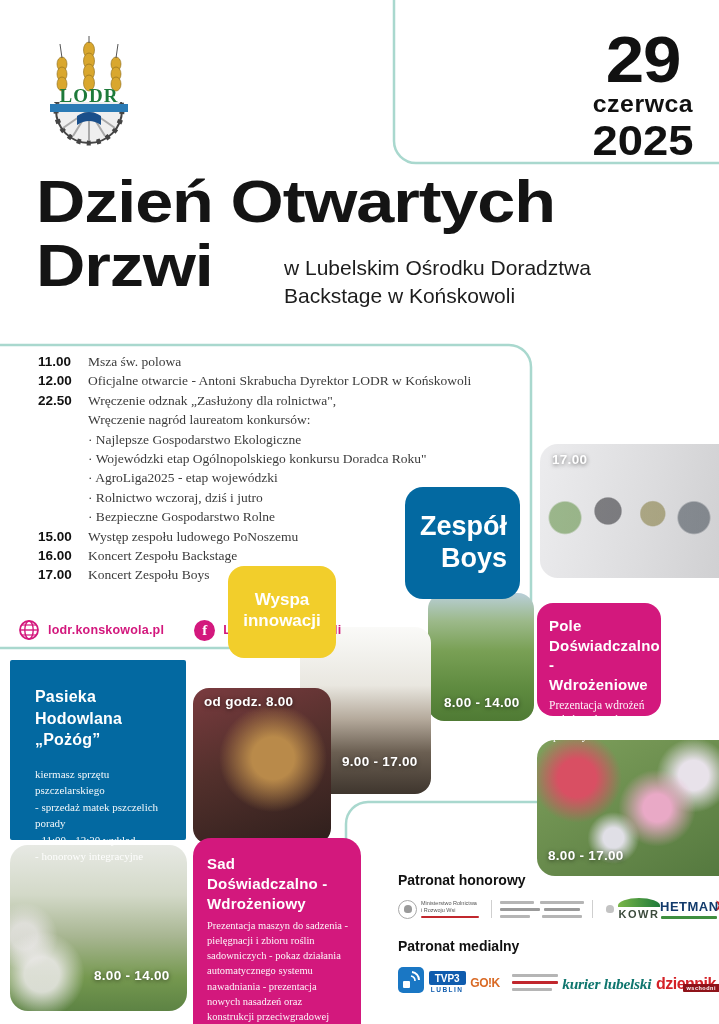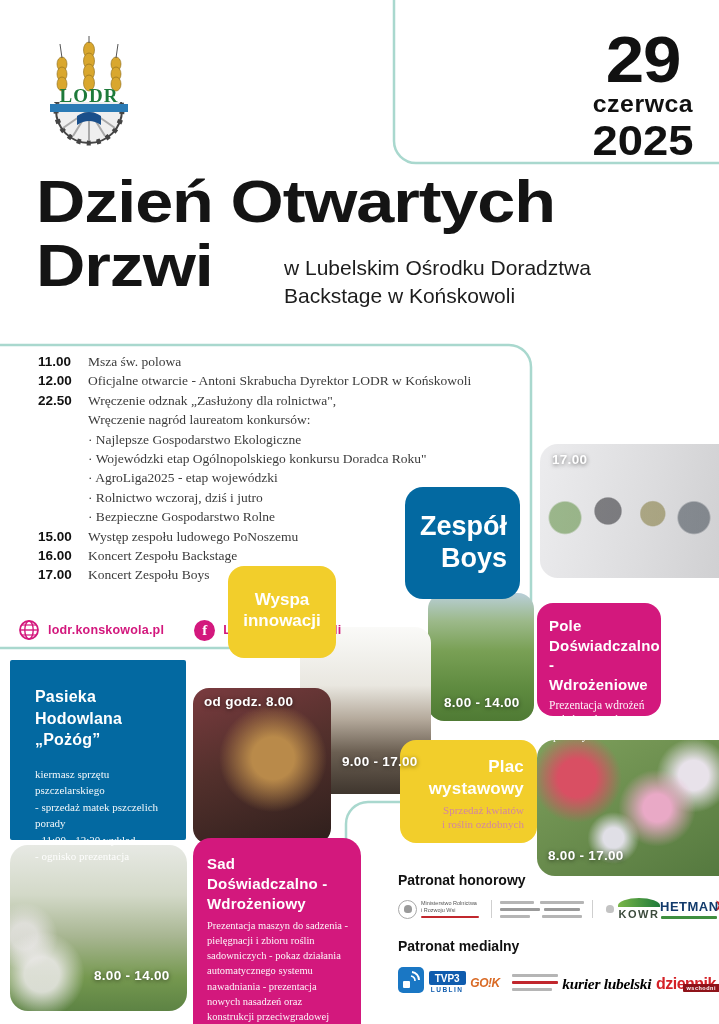--- a/index.html
+++ b/index.html
@@ -97,24 +97,24 @@
   .kowr-wave{width:42px;height:9px;background:linear-gradient(90deg,#7ab648,#1e7a3a);
     border-radius:60% 60% 0 0/100% 100% 0 0;}
   .kowr-text{font-size:11px;font-weight:800;color:#3c4b3c;letter-spacing:1.5px;margin-top:1px;}
   .hetman{position:relative;display:flex;flex-direction:column;align-items:center;}
   .hetman-text{font-size:13px;font-weight:900;color:#123a6b;letter-spacing:.5px;}
   .hetman-arrow{position:absolute;right:-8px;top:-2px;color:#c1272d;font-size:14px;font-weight:900;}
   .hetman-under{width:56px;height:2.5px;background:#3f8f3f;margin-top:2px;border-radius:1px;}
   .tvp{display:flex;flex-direction:column;align-items:center;}
   .tvp-box{background:#0f5cae;color:#fff;font-weight:800;font-size:10px;padding:1.5px 6px;border-radius:2px;}
   .tvp-sub{color:#0f5cae;font-size:6.5px;font-weight:800;letter-spacing:1.5px;margin-top:1px;}
-  .gok{display:flex;align-items:center;gap:12px;font-style:italic;}
+  .gok{display:flex;align-items:center;gap:12px;}
   .gok-mark{font-size:12px;font-weight:900;color:#d96a25;letter-spacing:-.5px;}
   .kurier{font-family:"Liberation Serif",serif;font-style:italic;font-weight:700;font-size:15.5px;
-    color:#000000;letter-spacing:-.3px;white-space:nowrap;}
+    color:#0f766e;letter-spacing:-.3px;white-space:nowrap;}
   .dziennik{position:relative;white-space:nowrap;}
   .dziennik-main{font-size:16px;font-weight:900;color:#d42127;letter-spacing:-.5px;}
   .dziennik-chip{position:absolute;right:-4px;bottom:1px;background:#8f1319;color:#fff;
     font-size:5.5px;font-weight:700;padding:1px 4px;border-radius:1px;letter-spacing:.5px;}
 </style>
 </head>
 <body>
 
 <div id="poster">
 
@@ -277,34 +277,24 @@
 
   <div id="card-pasieka" class="card blue">
     <div class="card-title">
       <div>Pasieka Hodowlana</div>
       <div>„Pożóg”</div>
     </div>
     <div class="card-body">
       <div>kiermasz sprzętu pszczelarskiego</div>
       <div>- sprzedaż matek pszczelich porady</div>
       <div>- 11:00 - 12:30 wykład</div>
-      <div>- ognisko prezentacja</div>
-    </div>
-  </div>
-
-  <div id="card-plac" class="card yellow">
-    <div class="card-title">
-      <div>Plac</div>
-      <div>wystawowy</div>
-    </div>
-    <div class="card-body">
-      <div>Sprzedaż kwiatów</div>
-      <div>i roślin ozdobnych</div>
-    </div>
-  </div>
+      <div>- honorowy integracyjne</div>
+    </div>
+  </div>
+
 
   <div id="card-sad" class="card pink">
     <div class="card-title">
       <div>Sad Doświadczalno -</div>
       <div>Wdrożeniowy</div>
     </div>
     <div class="card-body">Prezentacja maszyn do sadzenia - pielęgnacji i zbioru roślin sadowniczych - pokaz działania automatycznego systemu nawadniania - prezentacja nowych nasadzeń oraz konstrukcji przeciwgradowej</div>
   </div>
 
   <div id="ph1" class="patron-heading">Patronat honorowy</div>

